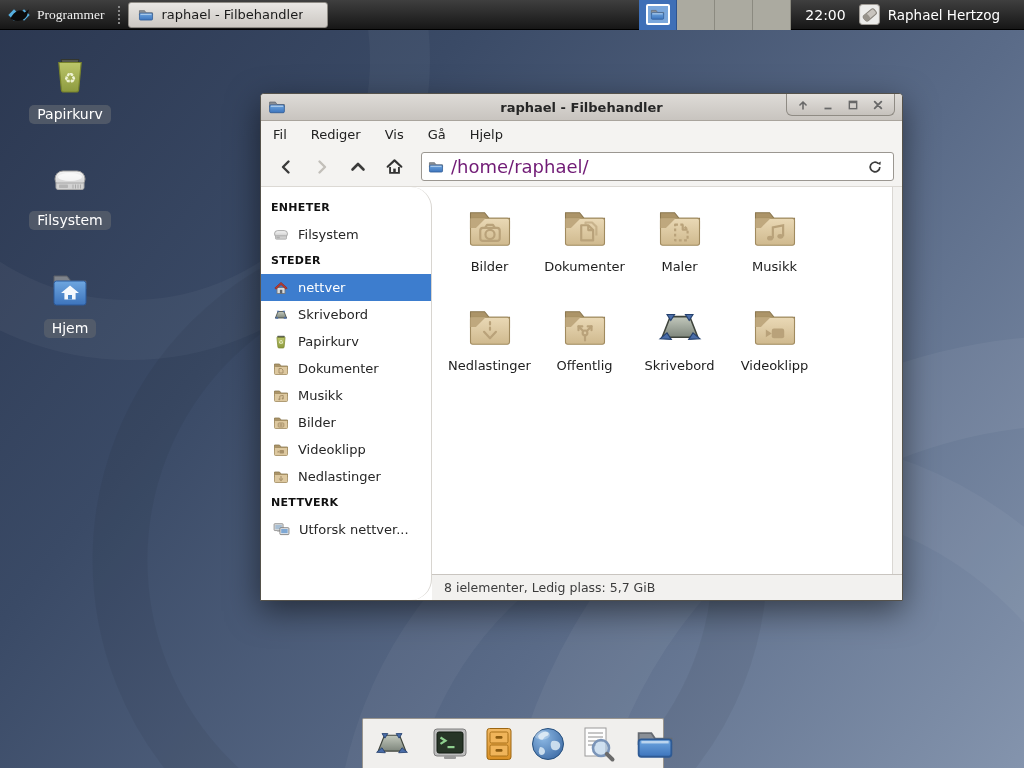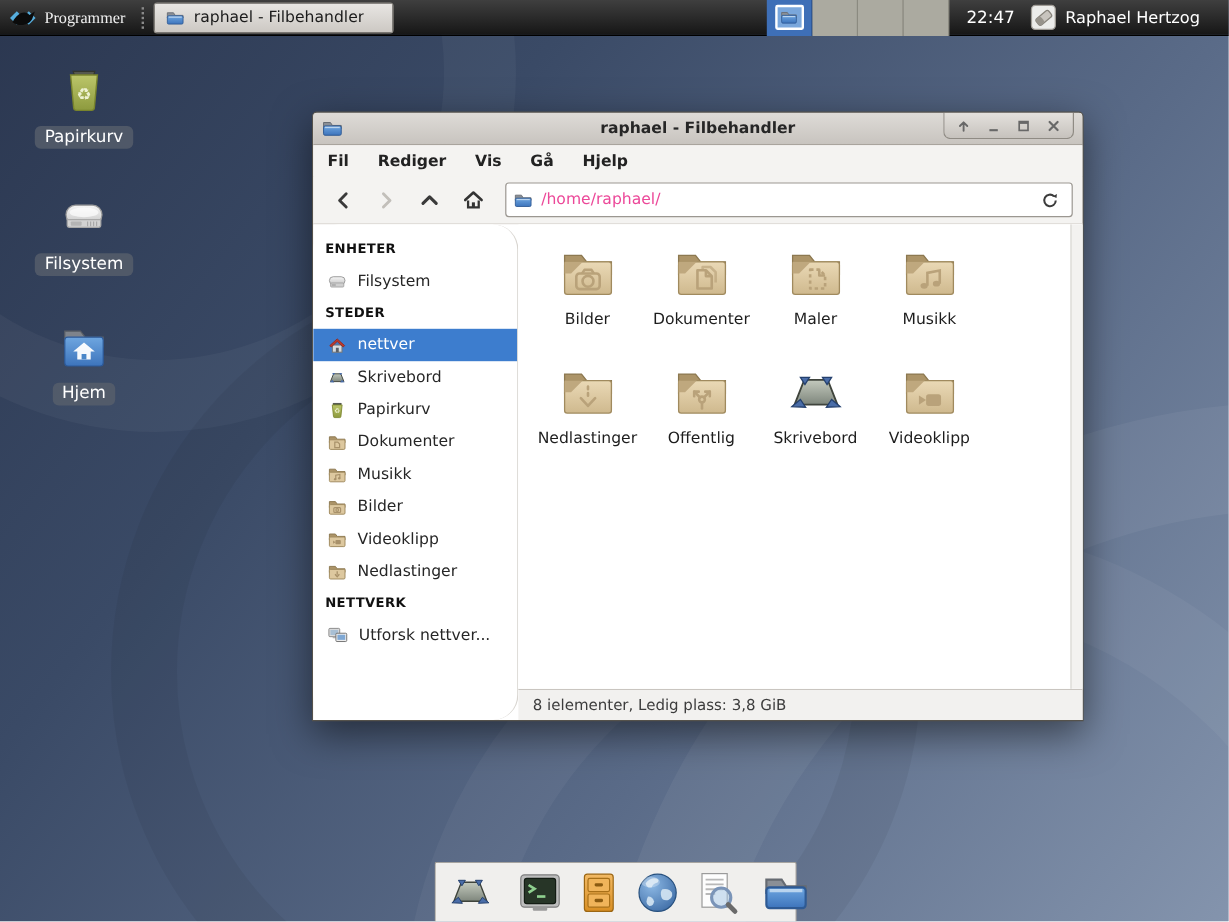--- a/index.html
+++ b/index.html
@@ -45,28 +45,28 @@
     border-radius:3px 3px 0 0; position:relative; display:flex; align-items:center; }
   .titlebar .wicon { margin-left:7px; }
   .title { position:absolute; left:0; right:0; text-align:center; font-weight:bold; font-size:13px; color:#262626; }
   .winbtns { position:absolute; right:7px; top:0; height:22px; display:flex; align-items:center; gap:5px;
     padding:0 6px; background:linear-gradient(#e4e1dd,#c6c2bd); border:1px solid #8f8b84; border-top:none;
     border-radius:0 0 6px 6px; }
   .wbtn { width:20px; height:18px; display:flex; align-items:center; justify-content:center; }
 
   .menubar { height:26px; background:#f4f3f1; display:flex; align-items:center; gap:24px; padding-left:12px;
     color:#222; font-size:13px; }
-  .menubar span { cursor:default;font-weight:bold; }
+  .menubar span { cursor:default; }
 
   .toolbar { height:40px; background:#f4f3f1; display:flex; align-items:center; padding:0 8px; gap:2px;
     border-bottom:1px solid #dcd9d4; }
   .tbtn { width:34px; height:30px; display:flex; align-items:center; justify-content:center; border-radius:3px; }
   .pathentry { flex:1; height:29px; margin-left:8px; background:#fff; border:1px solid #9b9791; border-radius:3px;
     display:flex; align-items:center; padding:0 6px; gap:7px; }
-  .pathtext { flex:1; font-size:13px; color:#ec4899; }
+  .pathtext { flex:1; font-size:18px; color:#701a75; }
   .reloadbtn { width:24px; height:24px; display:flex; align-items:center; justify-content:center; }
 
   .wcontent { flex:1; display:flex; min-height:0; background:#fff; }
   .sidebar { width:171px; border-right:1px solid #d8d5d0; background:#fff; padding-top:8px; overflow:hidden;border-radius:21px; }
   .shead { height:26px; line-height:26px; padding-left:10px; font-size:11px; font-weight:bold; color:#111;
     letter-spacing:.3px; }
   .srow { height:27px; display:flex; align-items:center; gap:9px; padding-left:12px; font-size:13px; color:#262626; }
   .srow svg { flex:0 0 auto; }
   .srow.selected { background:#3d7dce; color:#fff; }
 
@@ -370,21 +370,21 @@
         <span class="miniwin">
           <svg width="15" height="15" viewBox="0 0 22 22">
               <use href="#bluefolder"></use>
             </svg>
         </span>
       </div>
       <div class="ws"></div>
       <div class="ws"></div>
       <div class="ws"></div>
     </div>
-    <span class="clock">22:47</span>
+    <span class="clock">22:00</span>
     <div class="userbtn">
       <svg width="23" height="23">
           <use href="#eraser22"></use>
         </svg>
       <span>Raphael Hertzog</span>
     </div>
   </div>
 
   <div class="dicon" style="top:52px">
     <svg width="50" height="48" viewBox="0 0 48 48">
@@ -591,21 +591,21 @@
           </div>
           <div class="fitem">
             <svg width="52" height="52" viewBox="0 0 48 48">
                 <use href="#f48-videos"></use>
               </svg>
             <span class="flabel">Videoklipp</span>
           </div>
           <div class="vscroll"></div>
         </div>
         <div class="statusbar">
-          <span>8 ielementer, Ledig plass: 3,8 GiB</span>
+          <span>8 ielementer, Ledig plass: 5,7 GiB</span>
         </div>
       </div>
     </div>
   </div>
 
   <div class="dock">
     <span class="dockbtn">
       <svg width="40" height="40" viewBox="0 0 48 48">
           <use href="#desk48"></use>
         </svg>

